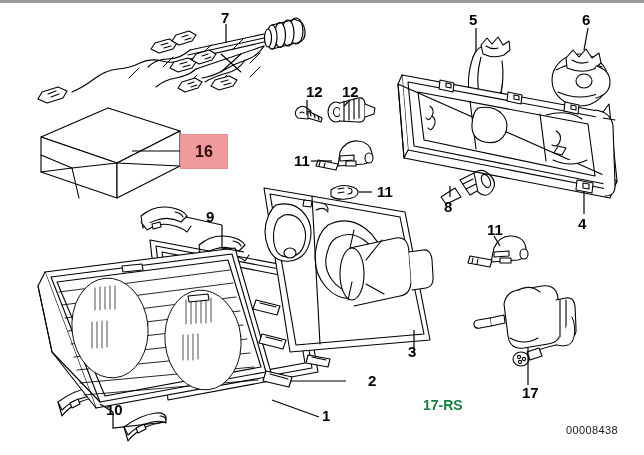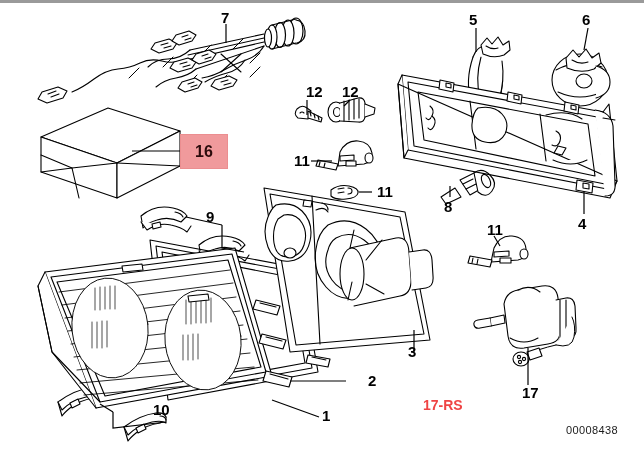--- a/index.html
+++ b/index.html
@@ -38,21 +38,21 @@
     font-size: 15px;
     color: #000000;
     line-height: 1;
     white-space: nowrap;
   }
   .ref-label {
     position: absolute;
     font-family: "Liberation Sans", sans-serif;
     font-weight: bold;
     font-size: 14px;
-    color: #ef4444;
+    color: #15803d;
     white-space: nowrap;
   }
   .partno {
     position: absolute;
     font-family: "Liberation Sans", sans-serif;
     font-size: 11px;
     letter-spacing: 0.4px;
     color: #1a1a1a;
     white-space: nowrap;
   }
@@ -440,21 +440,21 @@
   <div class="callout" style="left:342px; top:84px;">12</div>
   <div class="callout" style="left:294px; top:153px;">11</div>
   <div class="callout" style="left:377px; top:184px;">11</div>
   <div class="callout" style="left:469px; top:12px;">5</div>
   <div class="callout" style="left:582px; top:12px;">6</div>
   <div class="callout" style="left:578px; top:216px;">4</div>
   <div class="callout" style="left:444px; top:199px;">8</div>
   <div class="callout" style="left:487px; top:222px;">11</div>
   <div class="callout" style="left:522px; top:385px;">17</div>
   <div class="callout" style="left:206px; top:209px;">9</div>
-  <div class="callout" style="left:106px; top:402px;margin-left:47px;">10</div>
+  <div class="callout" style="left:106px; top:402px;">10</div>
   <div class="callout" style="left:368px; top:373px;">2</div>
   <div class="callout" style="left:322px; top:408px;">1</div>
   <div class="callout" style="left:408px; top:344px;">3</div>
 
   <div id="highlight-box">
     <span class="callout">16</span>
   </div>
 
   <div class="ref-label" style="left:423px; top:397px;">17-RS</div>
   <div class="partno" style="left:566px; top:424px;">00008438</div>

